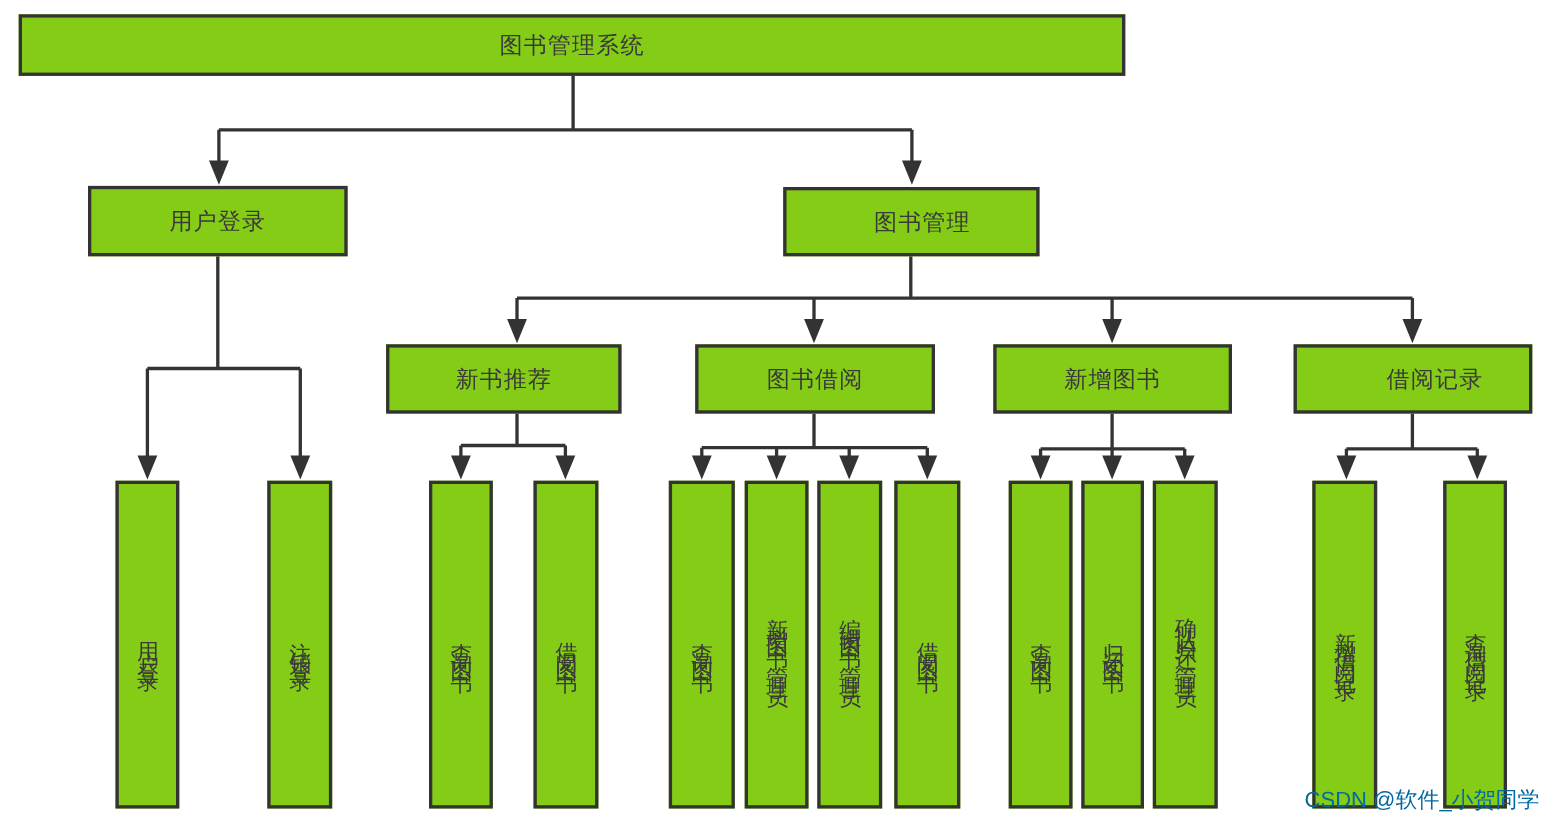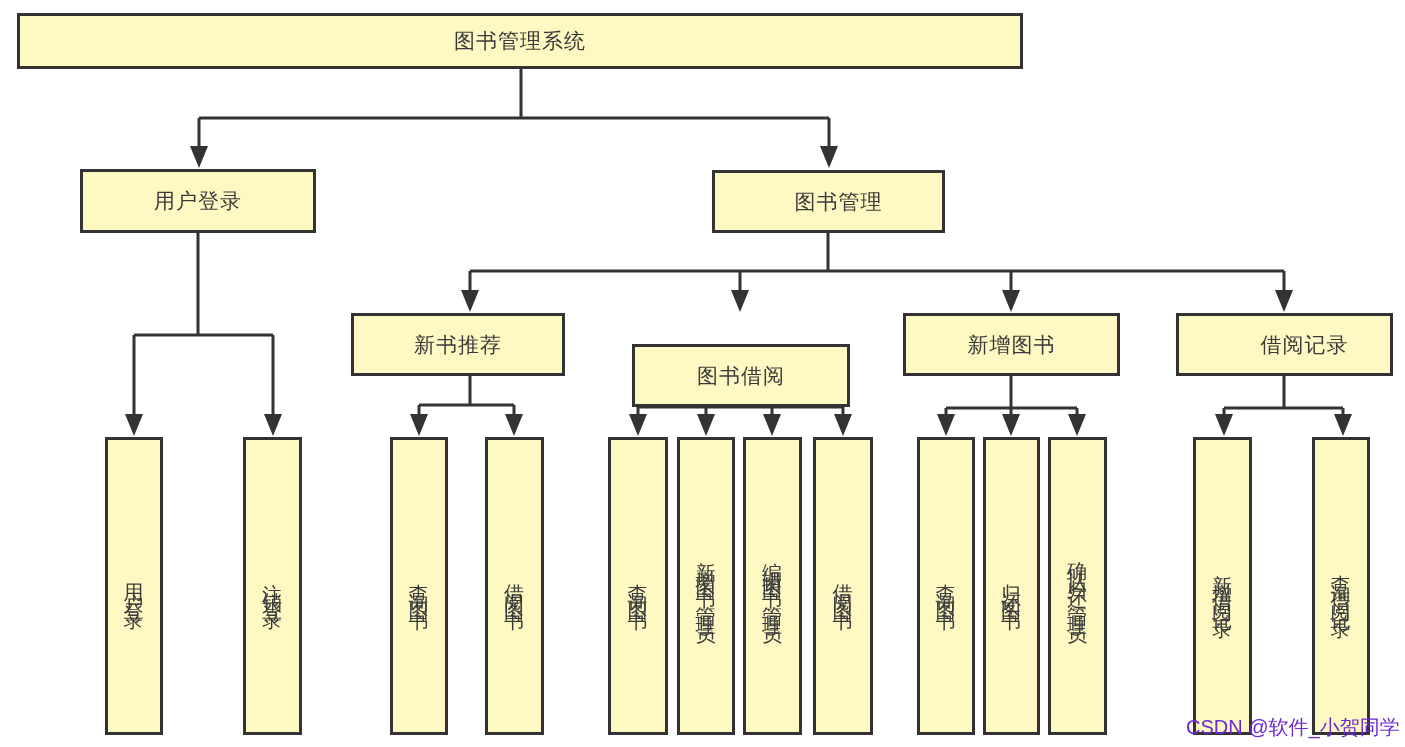--- a/index.html
+++ b/index.html
@@ -20,21 +20,21 @@
     left: 0;
     top: 0;
     width: 1405px;
     height: 747px;
     pointer-events: none;
   }
   .node {
     position: absolute;
     box-sizing: border-box;
     border: 3px solid #333333;
-    background: #fef9c3;
+    background: #84cc16;
     display: flex;
     align-items: center;
     justify-content: center;
     color: #3a3a3a;
   }
   .hlabel {
     font-size: 21px;
     letter-spacing: 1px;
     white-space: nowrap;
   }
@@ -48,21 +48,21 @@
     font-size: 20px;
     letter-spacing: 9px;
     line-height: 1;
     white-space: nowrap;
   }
   .watermark {
     position: absolute;
     left: 1186px;
     top: 714px;
     font-size: 20px;
-    color: #6d28d9;
+    color: #0369a1;
     white-space: nowrap;
     z-index: 10;
   }
 </style>
 </head>
 <body>
 
 <div class="canvas">
 
   <svg class="connectors" viewBox="0 0 1405 747" xmlns="http://www.w3.org/2000/svg">
@@ -111,21 +111,21 @@
   <div class="node" style="left:80px; top:169px; width:236px; height:64px;">
     <span class="hlabel">用户登录</span>
   </div>
   <div class="node" style="left:712px; top:170px; width:233px; height:63px;padding-left:20px;">
     <span class="hlabel">图书管理</span>
   </div>
 
   <div class="node" style="left:351px; top:313px; width:214px; height:63px;">
     <span class="hlabel">新书推荐</span>
   </div>
-  <div class="node" style="left:632px; top:313px; width:218px; height:63px;margin-top:31px;">
+  <div class="node" style="left:632px; top:313px; width:218px; height:63px;">
     <span class="hlabel">图书借阅</span>
   </div>
   <div class="node" style="left:903px; top:313px; width:217px; height:63px;">
     <span class="hlabel">新增图书</span>
   </div>
   <div class="node" style="left:1176px; top:313px; width:217px; height:63px;padding-left:40px;">
     <span class="hlabel">借阅记录</span>
   </div>
 
   <div class="node vnode" style="left:105px; width:58px;">

